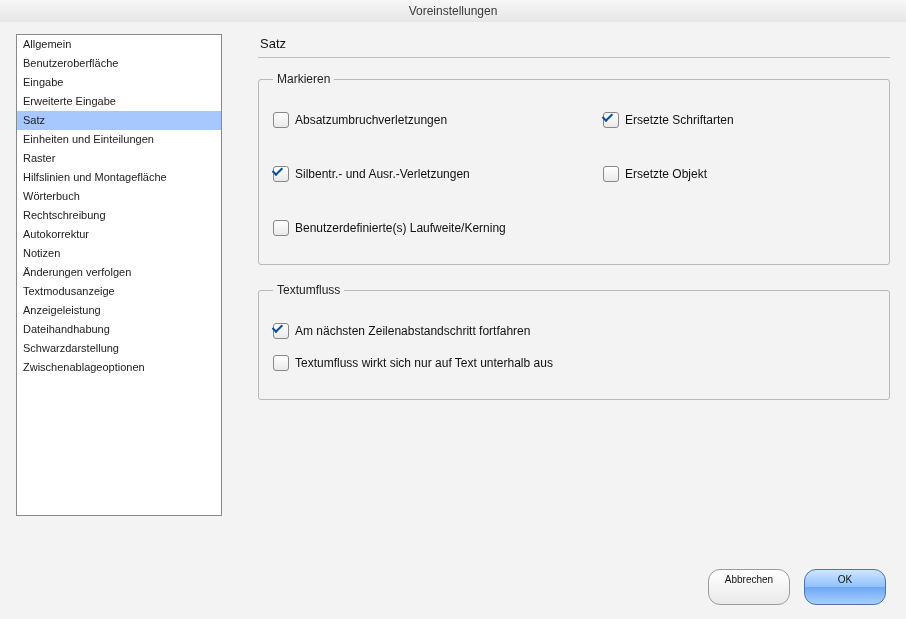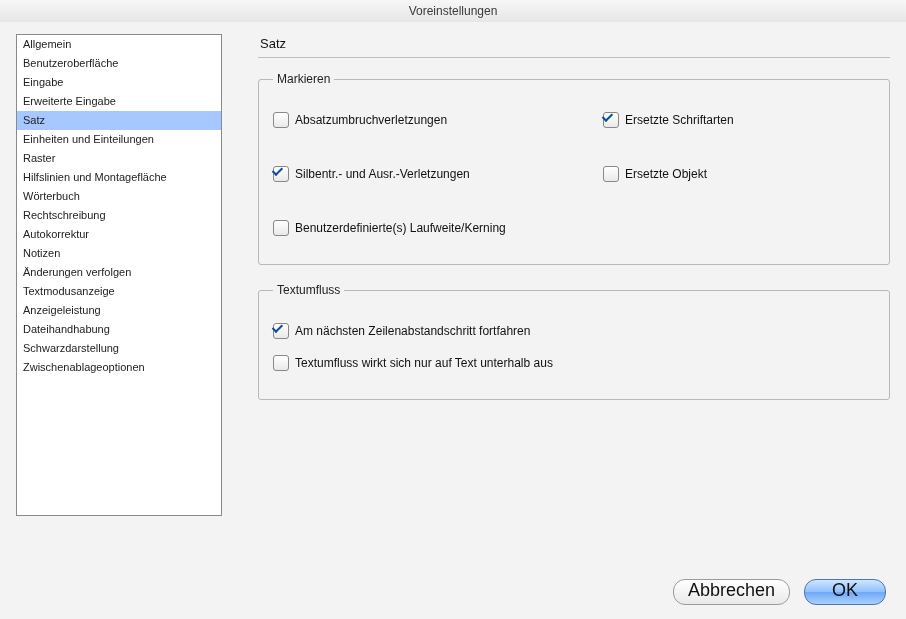--- a/index.html
+++ b/index.html
@@ -143,25 +143,25 @@
   }
   .footer {
     position: absolute;
     right: 20px;
     bottom: 14px;
     display: flex;
     gap: 14px;
   }
   .btn {
     min-width: 82px;
-    height: 26px;
+    height: 36px;
     padding: 0 14px;
     border-radius: 12px;
     border: 1px solid #9b9b9b;
-    font-size: 18px;
+    font-size: 10px;
     text-align: center;
     line-height: 20px;
     cursor: default;
     box-sizing: border-box;
   }
   .btn-default {
     background: linear-gradient(#ffffff, #e9e9e9);
     color: #111;
   }
   .btn-primary {

